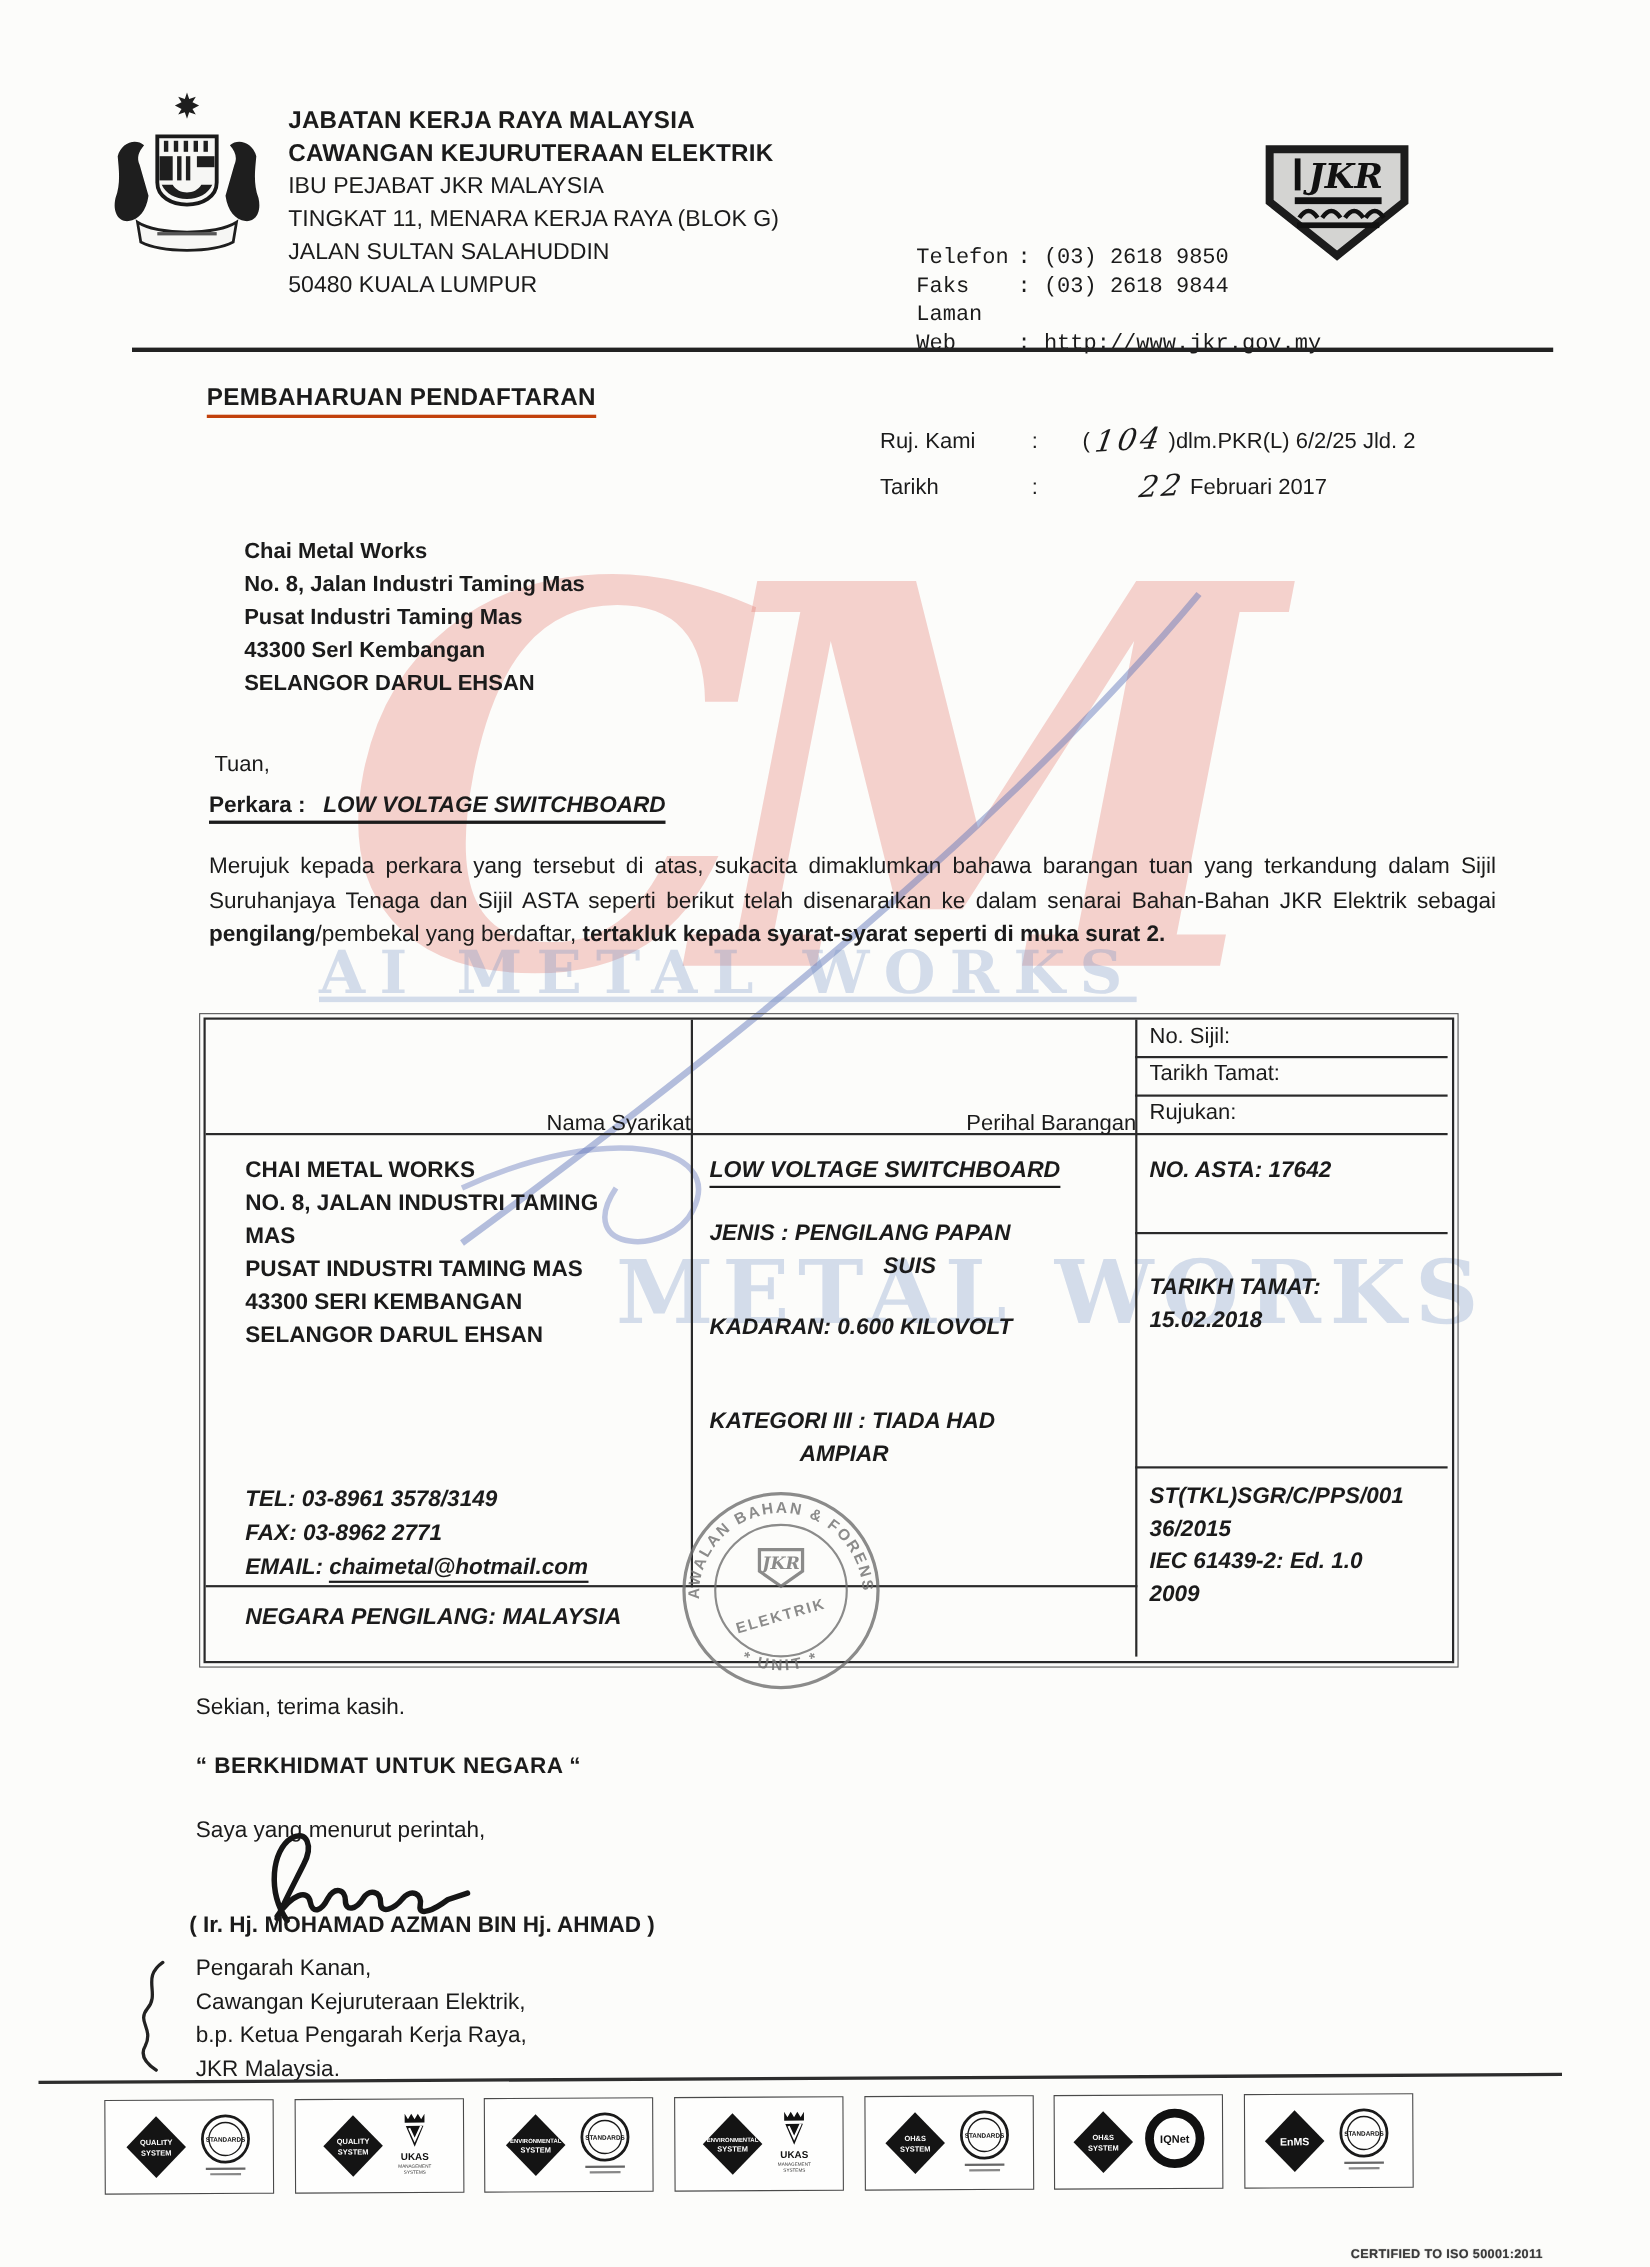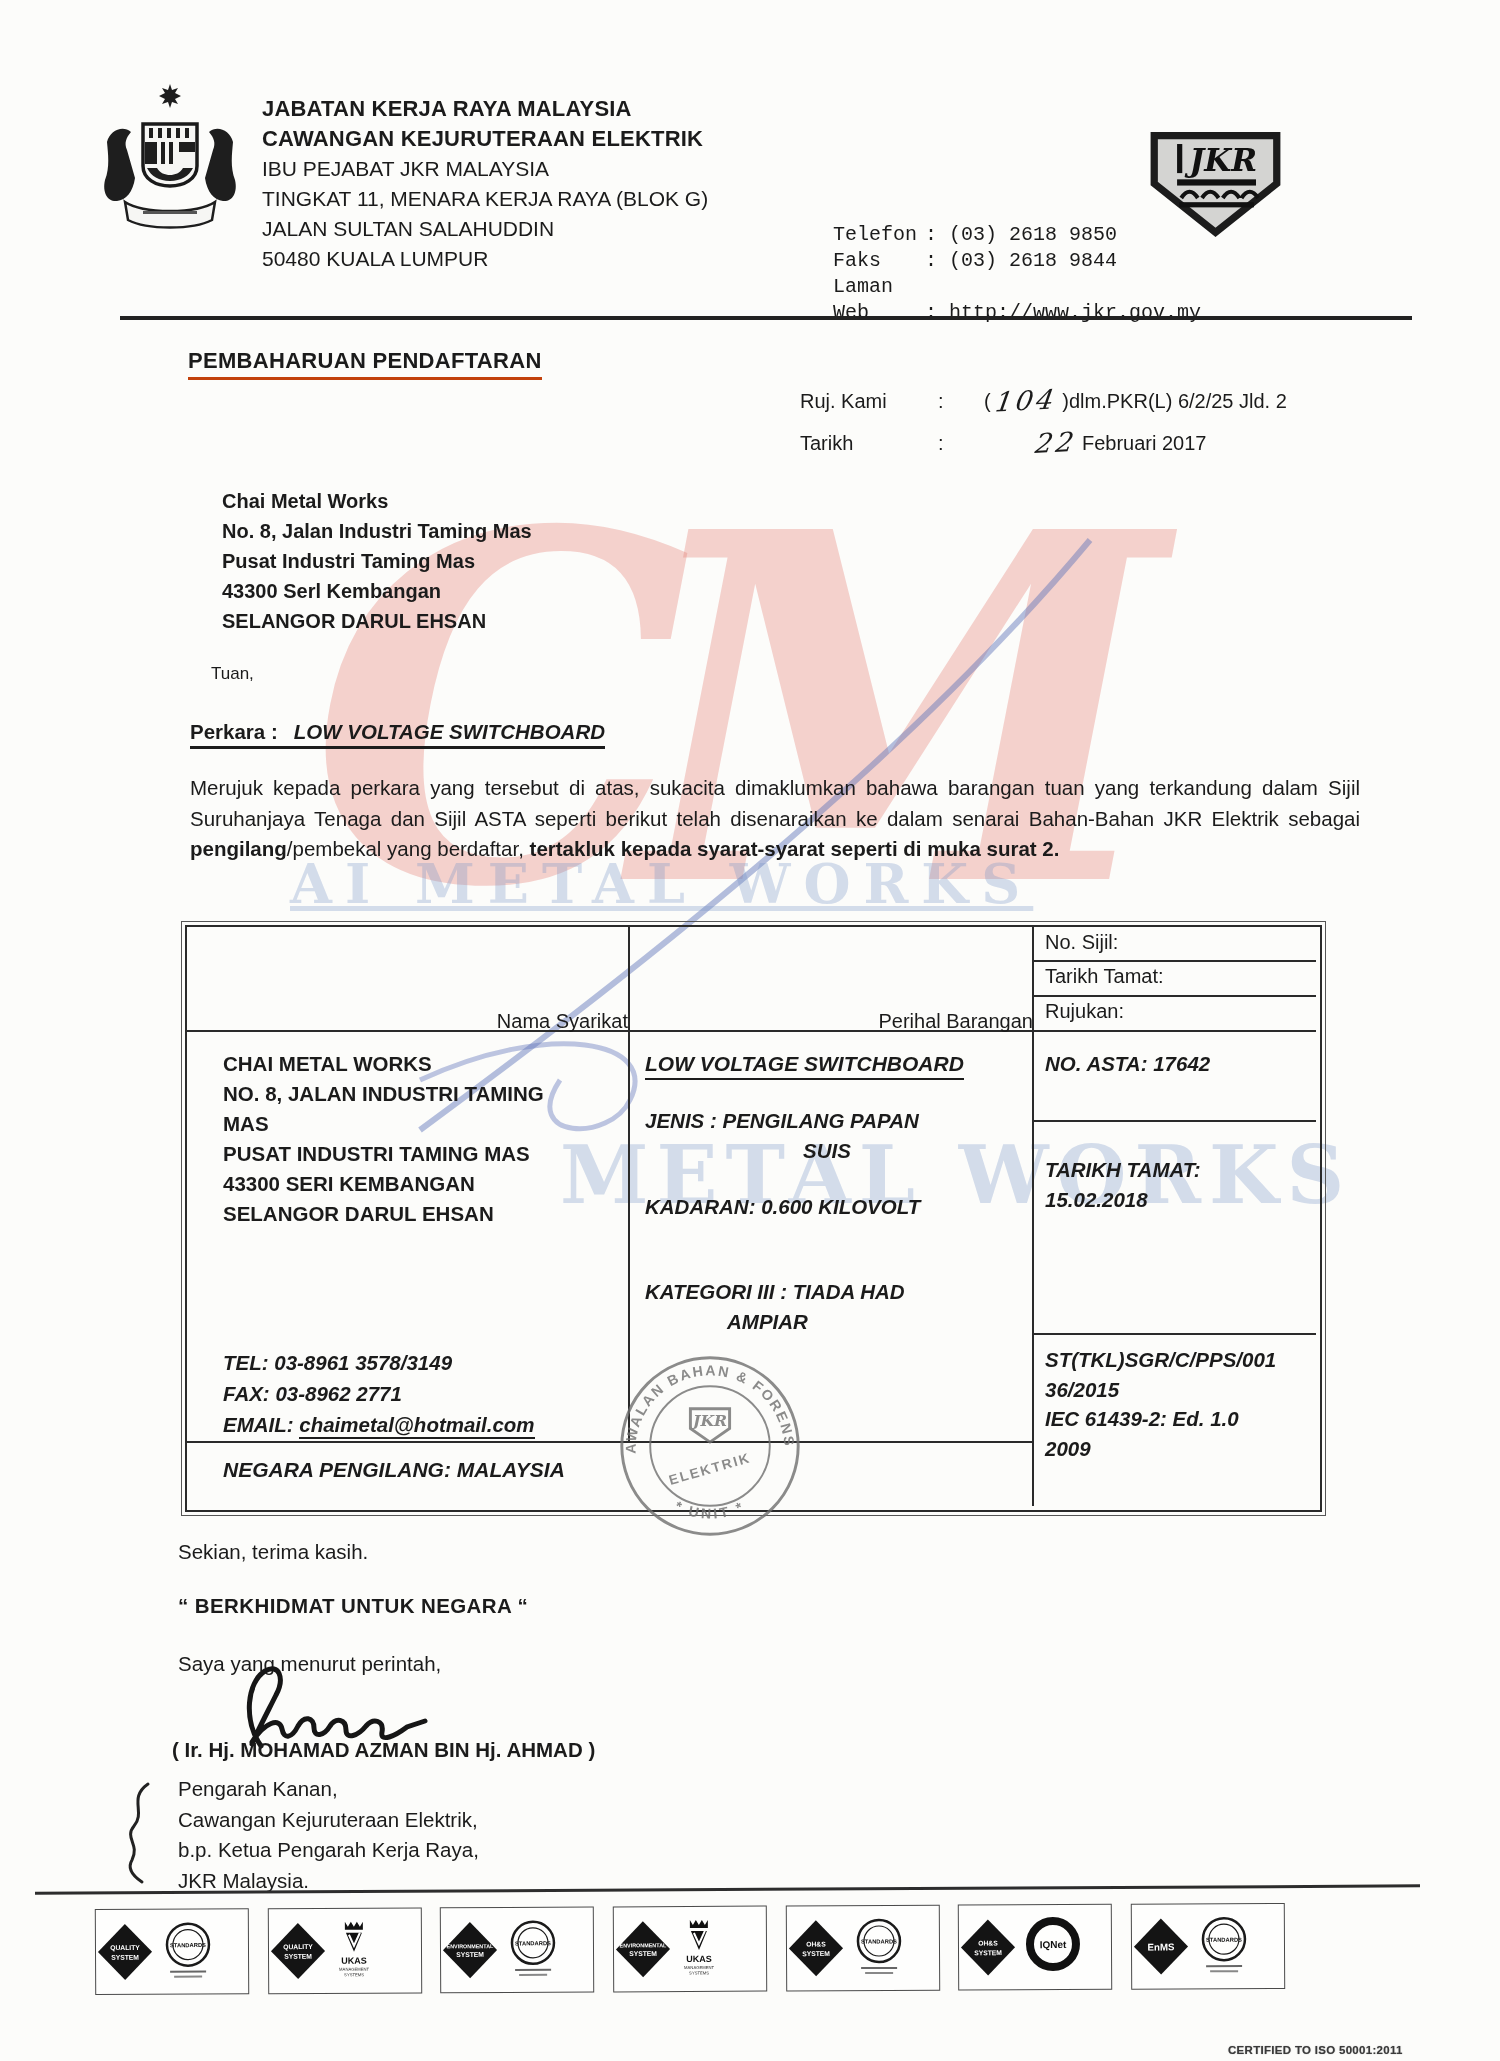--- a/index.html
+++ b/index.html
@@ -25,21 +25,21 @@
   .doc-title{left:188px;top:348px;font-size:22px;font-weight:bold;border-bottom:3px solid #c2410c;
              padding-bottom:3px;letter-spacing:0.3px;}
 
   .ref-row{font-size:20px;}
   .ref-row .lbl{display:inline-block;width:138px;}
   .ref-row .col{display:inline-block;width:46px;}
   .hand{font-family:"DejaVu Serif",serif;font-style:italic;font-size:27px;line-height:.8;
         letter-spacing:3px;display:inline-block;transform:skewX(-12deg) rotate(-3deg);vertical-align:-2px;}
 
   .recipient{left:222px;top:486px;font-size:20px;font-weight:bold;line-height:30px;}
-  .salutation{left:195px;top:664px;font-size:17px;margin-left:16px;}
+  .salutation{left:195px;top:684px;font-size:20px;}
   .perkara{left:190px;top:720px;font-size:20.5px;}
   .perkara .u{display:inline-block;border-bottom:3px solid #1c1c1c;padding-bottom:2px;}
   .perkara .plabel{font-weight:bold;}
   .perkara .pval{font-weight:bold;font-style:italic;margin-left:16px;}
 
   .para{left:190px;top:773px;width:1170px;font-size:20.5px;line-height:30.5px;text-align:justify;}
 
   
   .tbl{left:185px;top:925px;width:1133px;height:583px;border:2px solid #2a2a2a;outline:1px solid #555;outline-offset:3px;}
   .tl{position:absolute;background:#2a2a2a;}
@@ -63,21 +63,21 @@
   .sig{left:225px;top:1660px;}
   .sname{left:172px;top:1738px;font-size:20.5px;font-weight:bold;}
   .slines{left:178px;top:1774px;font-size:20.5px;line-height:30.5px;}
   .squig{left:118px;top:1778px;}
 
   .hr2{left:35px;top:1888px;width:1385px;height:3px;background:#2d2d2d;transform:rotate(-0.3deg);}
 
   
   .badges{left:95px;top:1906px;width:1190px;display:flex;justify-content:space-between;transform:rotate(-0.3deg);}
   .badge{width:152px;height:84px;border:1.5px solid #4a4a4a;background:rgba(255,255,255,.65);
-         display:flex;align-items:center;gap:7px;}
+         display:flex;align-items:center;justify-content:center;gap:7px;}
   .fnote{left:1228px;top:2044px;font-size:11.5px;font-weight:bold;color:#3a3a3a;letter-spacing:.3px;
          text-shadow:0 0 1px rgba(60,60,60,.6);}
 
   .z1{z-index:1;}
 </style>
 </head>
 <body>
 
 <div class="page">
 

